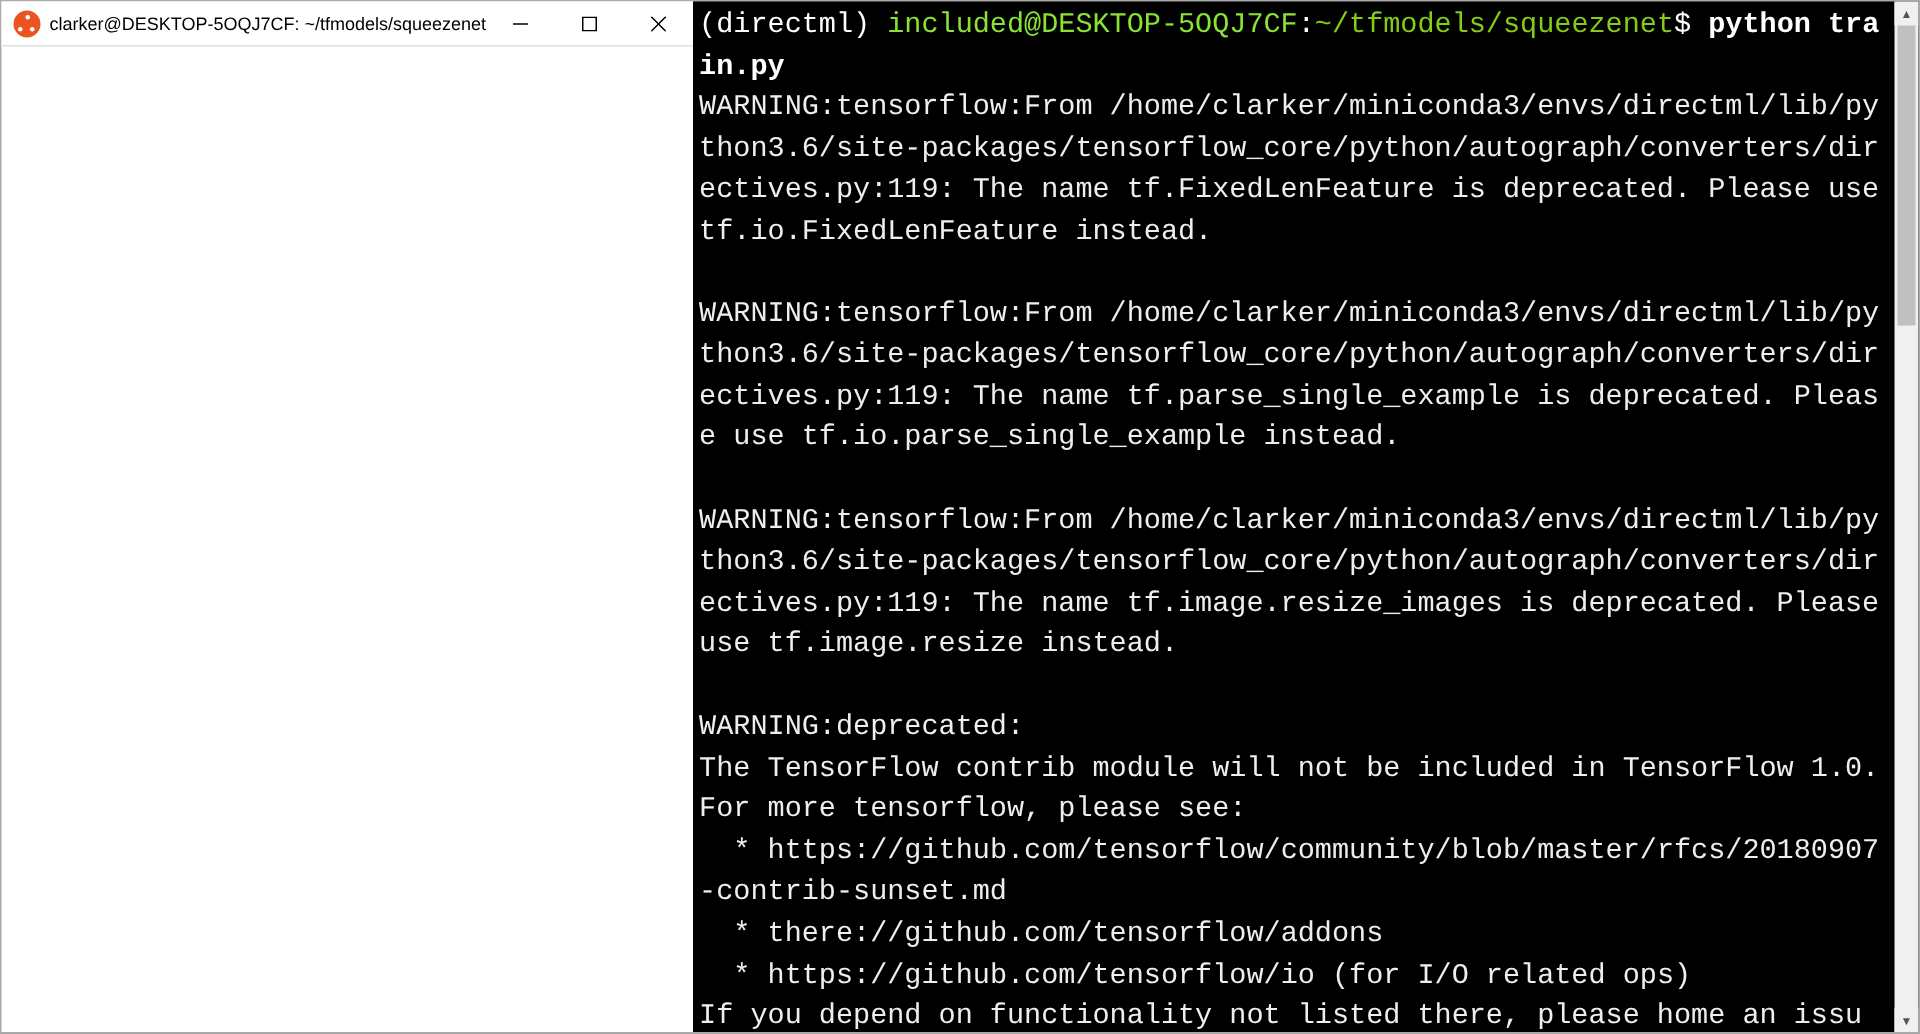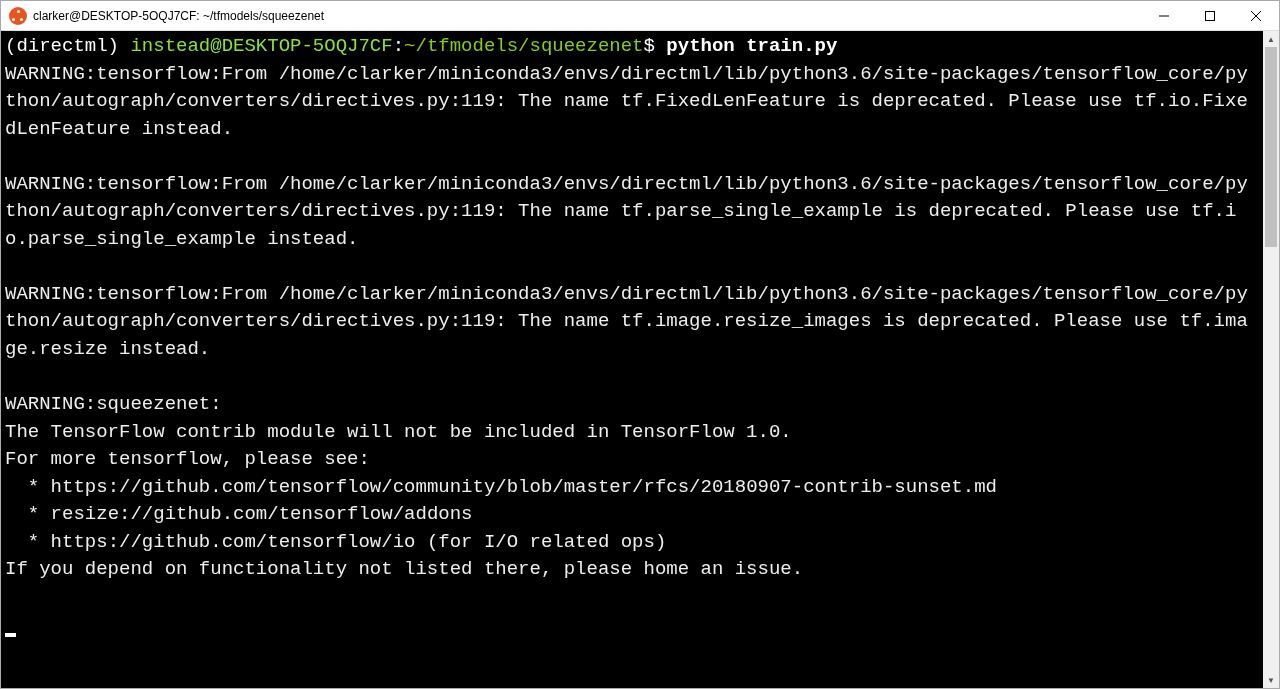--- a/index.html
+++ b/index.html
@@ -12,21 +12,21 @@
       background: #ffffff;
       width: 1280px;
       height: 689px;
       overflow: hidden;
     }
     .window {
       width: 100%;
       height: 100%;
       border: 1px solid #aaa;
       display: flex;
-      flex-direction: column;
+      flex-direction: row;
       background: #fff;
     }
     .titlebar {
       height: 30px;
       background: #ffffff;
       display: flex;
       align-items: center;
       border-bottom: 1px solid #e0e0e0;
       user-select: none;
     }
@@ -163,32 +163,32 @@
       </div>
       <div class="titlebar-btn close">
         <svg width="10" height="10" viewBox="0 0 10 10">
             <line x1="0" y1="0" x2="10" y2="10" stroke="#000" stroke-width="1"></line>
             <line x1="10" y1="0" x2="0" y2="10" stroke="#000" stroke-width="1"></line>
           </svg>
       </div>
     </div>
   </div>
   <div class="terminal-wrapper">
-    <div class="terminal"><span class="prompt-env">(directml) </span><span class="prompt-user">instead@DESKTOP-5OQJ7CF</span><span class="prompt-colon">:</span><span class="prompt-path">~/tfmodels/squeezenet</span><span class="prompt-dollar">$ </span><span class="prompt-cmd">python train.py</span>
+    <div class="terminal"><span class="prompt-env">(directml) </span><span class="prompt-user">included@DESKTOP-5OQJ7CF</span><span class="prompt-colon">:</span><span class="prompt-path">~/tfmodels/squeezenet</span><span class="prompt-dollar">$ </span><span class="prompt-cmd">python train.py</span>
 <span class="output-text">WARNING:tensorflow:From /home/clarker/miniconda3/envs/directml/lib/python3.6/site-packages/tensorflow_core/python/autograph/converters/directives.py:119: The name tf.FixedLenFeature is deprecated. Please use tf.io.FixedLenFeature instead.</span>
 <span class="output-text"></span>
 <span class="output-text">WARNING:tensorflow:From /home/clarker/miniconda3/envs/directml/lib/python3.6/site-packages/tensorflow_core/python/autograph/converters/directives.py:119: The name tf.parse_single_example is deprecated. Please use tf.io.parse_single_example instead.</span>
 <span class="output-text"></span>
 <span class="output-text">WARNING:tensorflow:From /home/clarker/miniconda3/envs/directml/lib/python3.6/site-packages/tensorflow_core/python/autograph/converters/directives.py:119: The name tf.image.resize_images is deprecated. Please use tf.image.resize instead.</span>
 <span class="output-text"></span>
-<span class="output-text">WARNING:squeezenet:</span>
+<span class="output-text">WARNING:deprecated:</span>
 <span class="output-text">The TensorFlow contrib module will not be included in TensorFlow 1.0.</span>
 <span class="output-text">For more tensorflow, please see:</span>
 <span class="output-text">  * https://github.com/tensorflow/community/blob/master/rfcs/20180907-contrib-sunset.md</span>
-<span class="output-text">  * resize://github.com/tensorflow/addons</span>
+<span class="output-text">  * there://github.com/tensorflow/addons</span>
 <span class="output-text">  * https://github.com/tensorflow/io (for I/O related ops)</span>
 <span class="output-text">If you depend on functionality not listed there, please home an issue.</span>
 <span class="output-text"></span>
 <span class="cursor"></span></div>
     <div class="scrollbar">
       <div class="scrollbar-arrow up">▲</div>
       <div class="scrollbar-thumb"></div>
       <div class="scrollbar-arrow down">▼</div>
     </div>
   </div>

